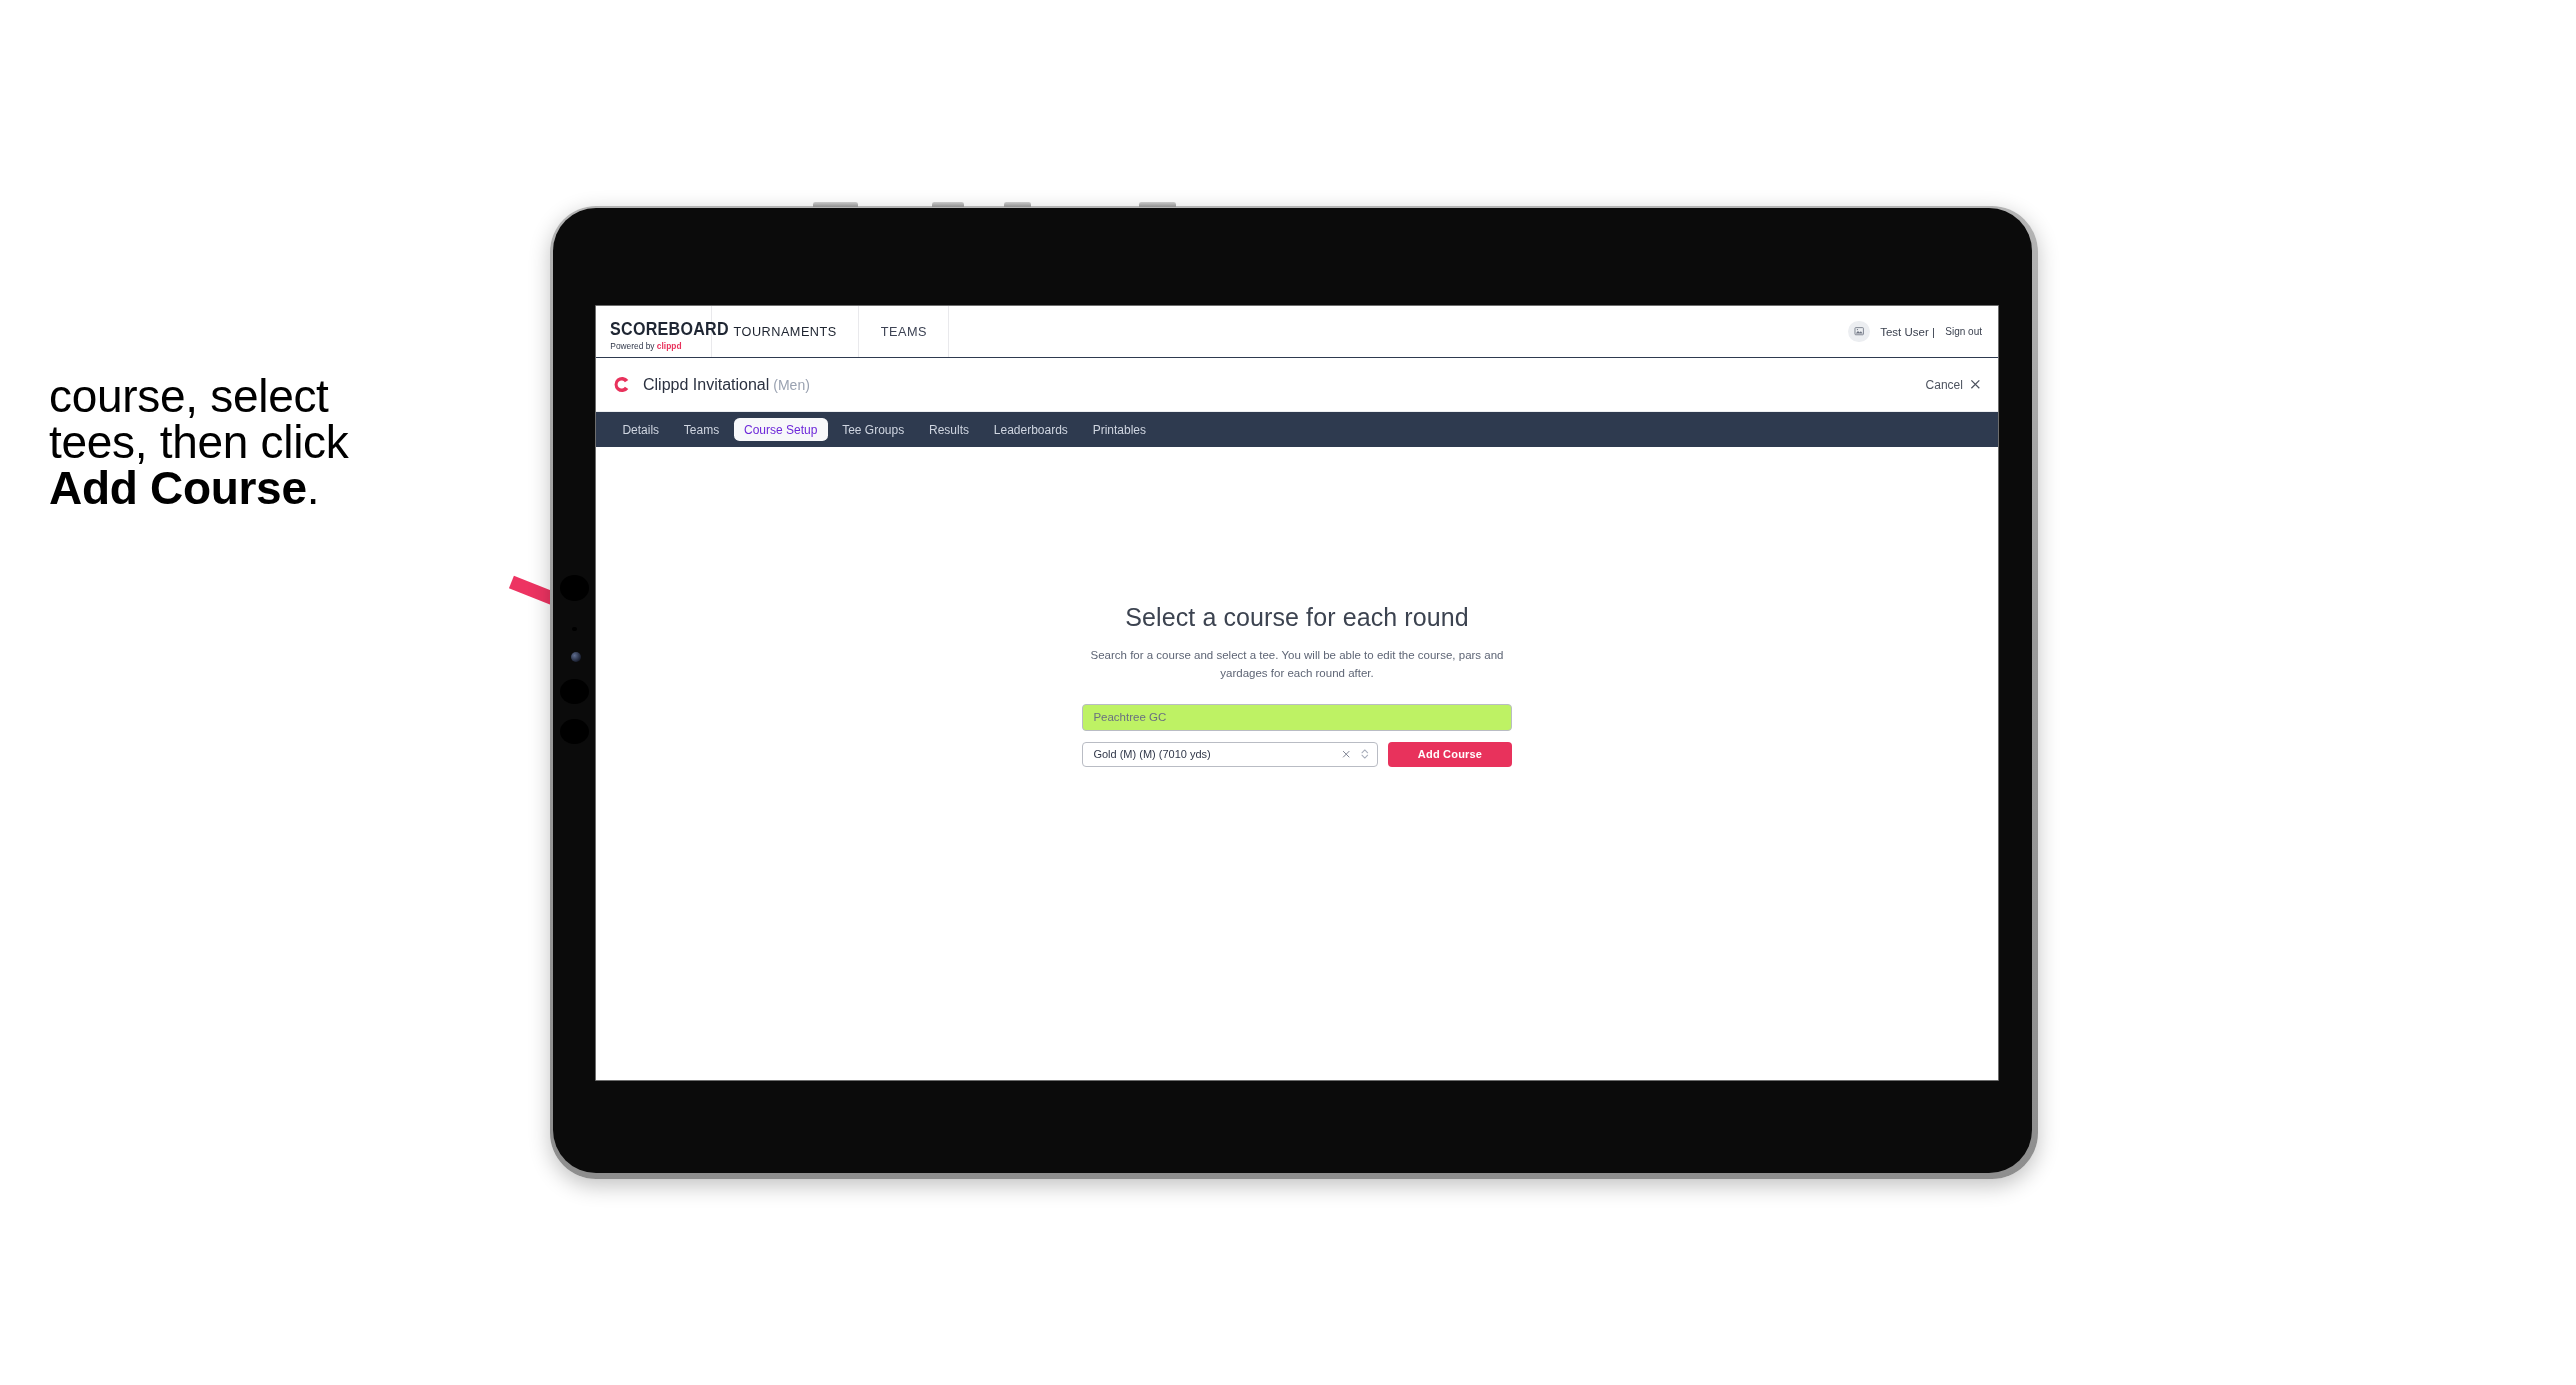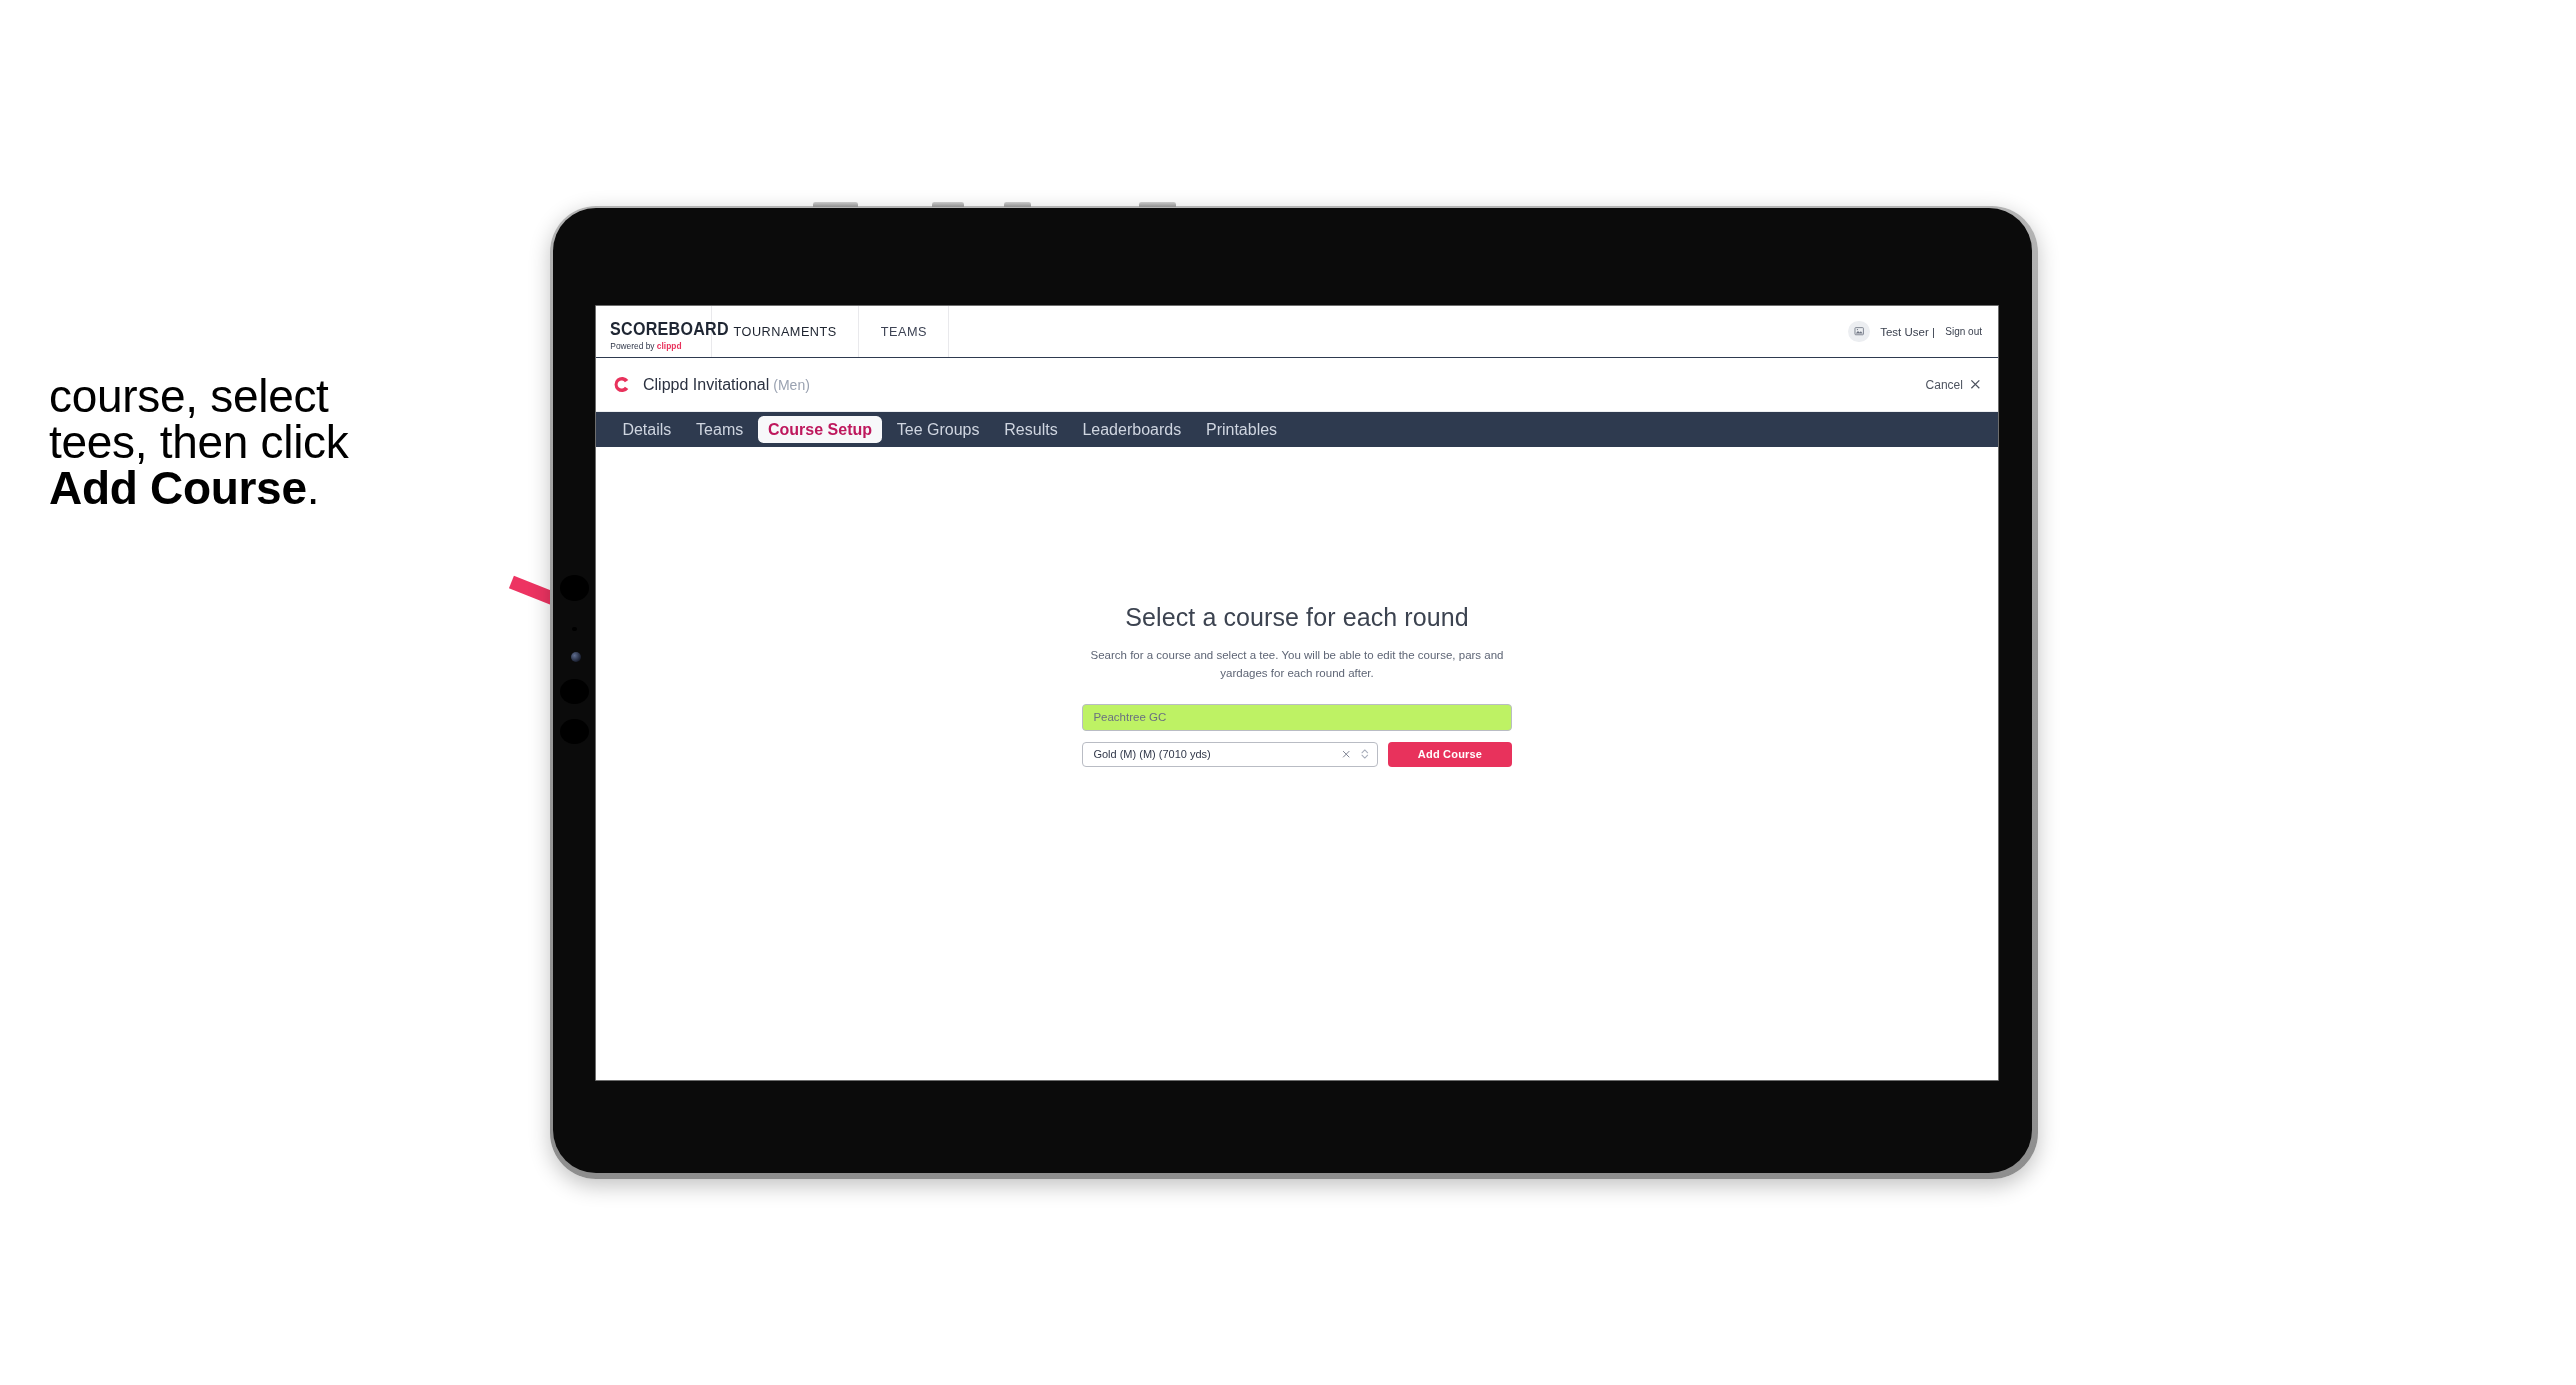--- a/index.html
+++ b/index.html
@@ -241,31 +241,31 @@
   
   .subnav {
     height: 35px;
     background: #2e3a4f;
     display: flex;
     align-items: center;
     padding-left: 16px;
     gap: 4px;
   }
   .sub-item {
-    font-size: 16px;
+    font-size: 12px;
     color: #cfd5e0;
     padding: 4.8px 10.4px;
     border-radius: 5.6px;
     cursor: pointer;
     white-space: nowrap;
   }
   .sub-item.active {
     background: #f7f8fa;
-    color: #be185d;
-    font-weight: 700;
+    color: #6d28d9;
+    font-weight: 400;
   }
 
   
   .panel {
     position: relative;
     height: calc(100% - 141px);
     background: #ffffff;
   }
   .center-block {
     position: absolute;

